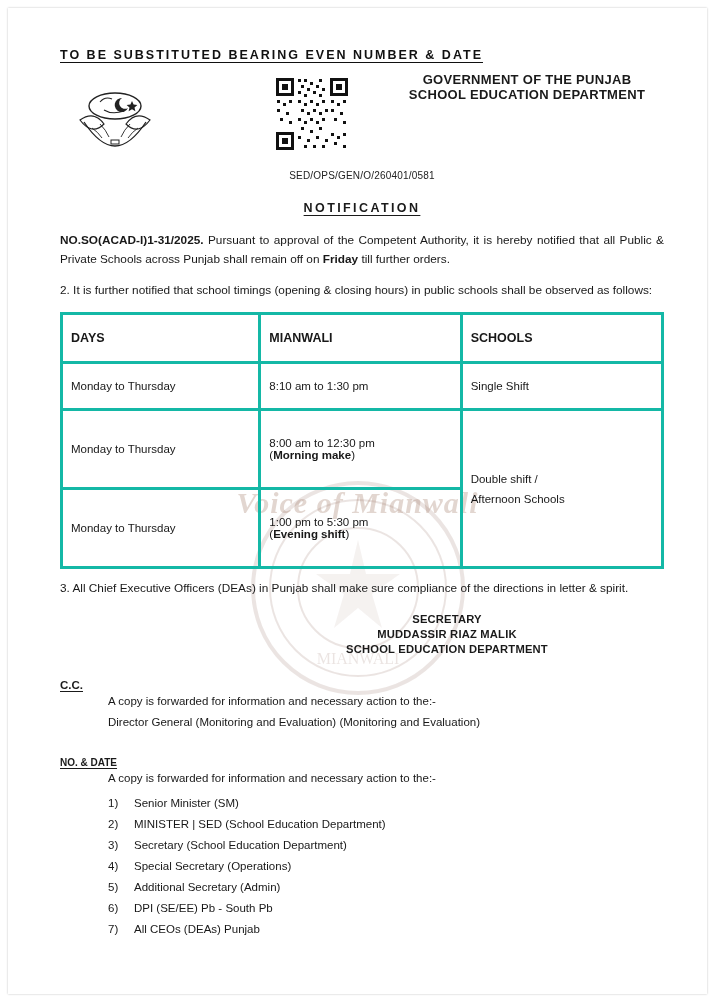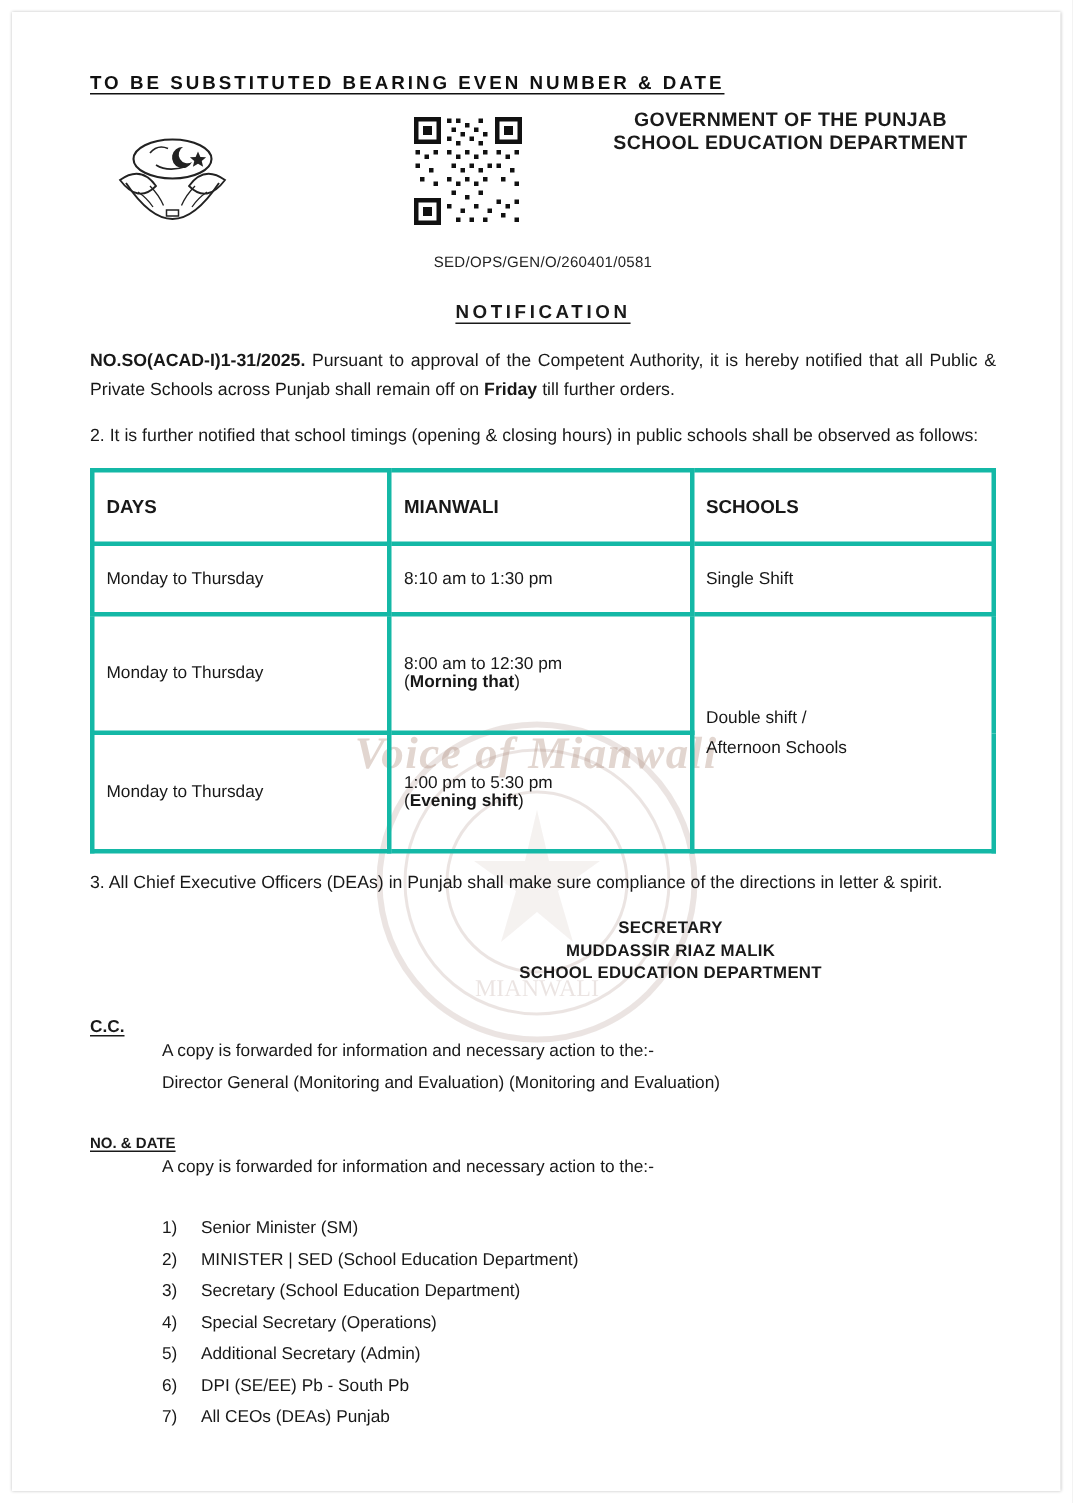--- a/index.html
+++ b/index.html
@@ -173,21 +173,21 @@
     color: #181818;
   }
   .nd-head {
     margin-top: 24px;
     font-size: 10px;
     font-weight: bold;
     text-decoration: underline;
     text-underline-offset: 2px;
   }
   ol.numlist {
-    margin: 20px 0 0 0;
+    margin: 4px 0 0 0;
     padding: 0;
     list-style: none;
   }
   ol.numlist li {
     font-size: 11.5px;
     line-height: 21px;
     color: #181818;
   }
   ol.numlist li .num {
     display: inline-block;
@@ -360,21 +360,21 @@
         <tbody>
           <tr>
             <td>Monday to Thursday</td>
             <td>8:10 am to 1:30 pm</td>
             <td>Single Shift</td>
           </tr>
           <tr>
             <td class="tall">Monday to Thursday</td>
             <td class="tall shift-label">
               <span>8:00 am to 12:30 pm</span><br>
-              <span>(</span><b>Morning that</b><span>)</span>
+              <span>(</span><b>Morning make</b><span>)</span>
             </td>
             <td class="tall" rowspan="2">
               <div>Double shift /</div>
               <div style="margin-top:8px;">Afternoon Schools</div>
             </td>
           </tr>
           <tr>
             <td class="tall">Monday to Thursday</td>
             <td class="tall shift-label">
               <span>1:00 pm to 5:30 pm</span><br>

